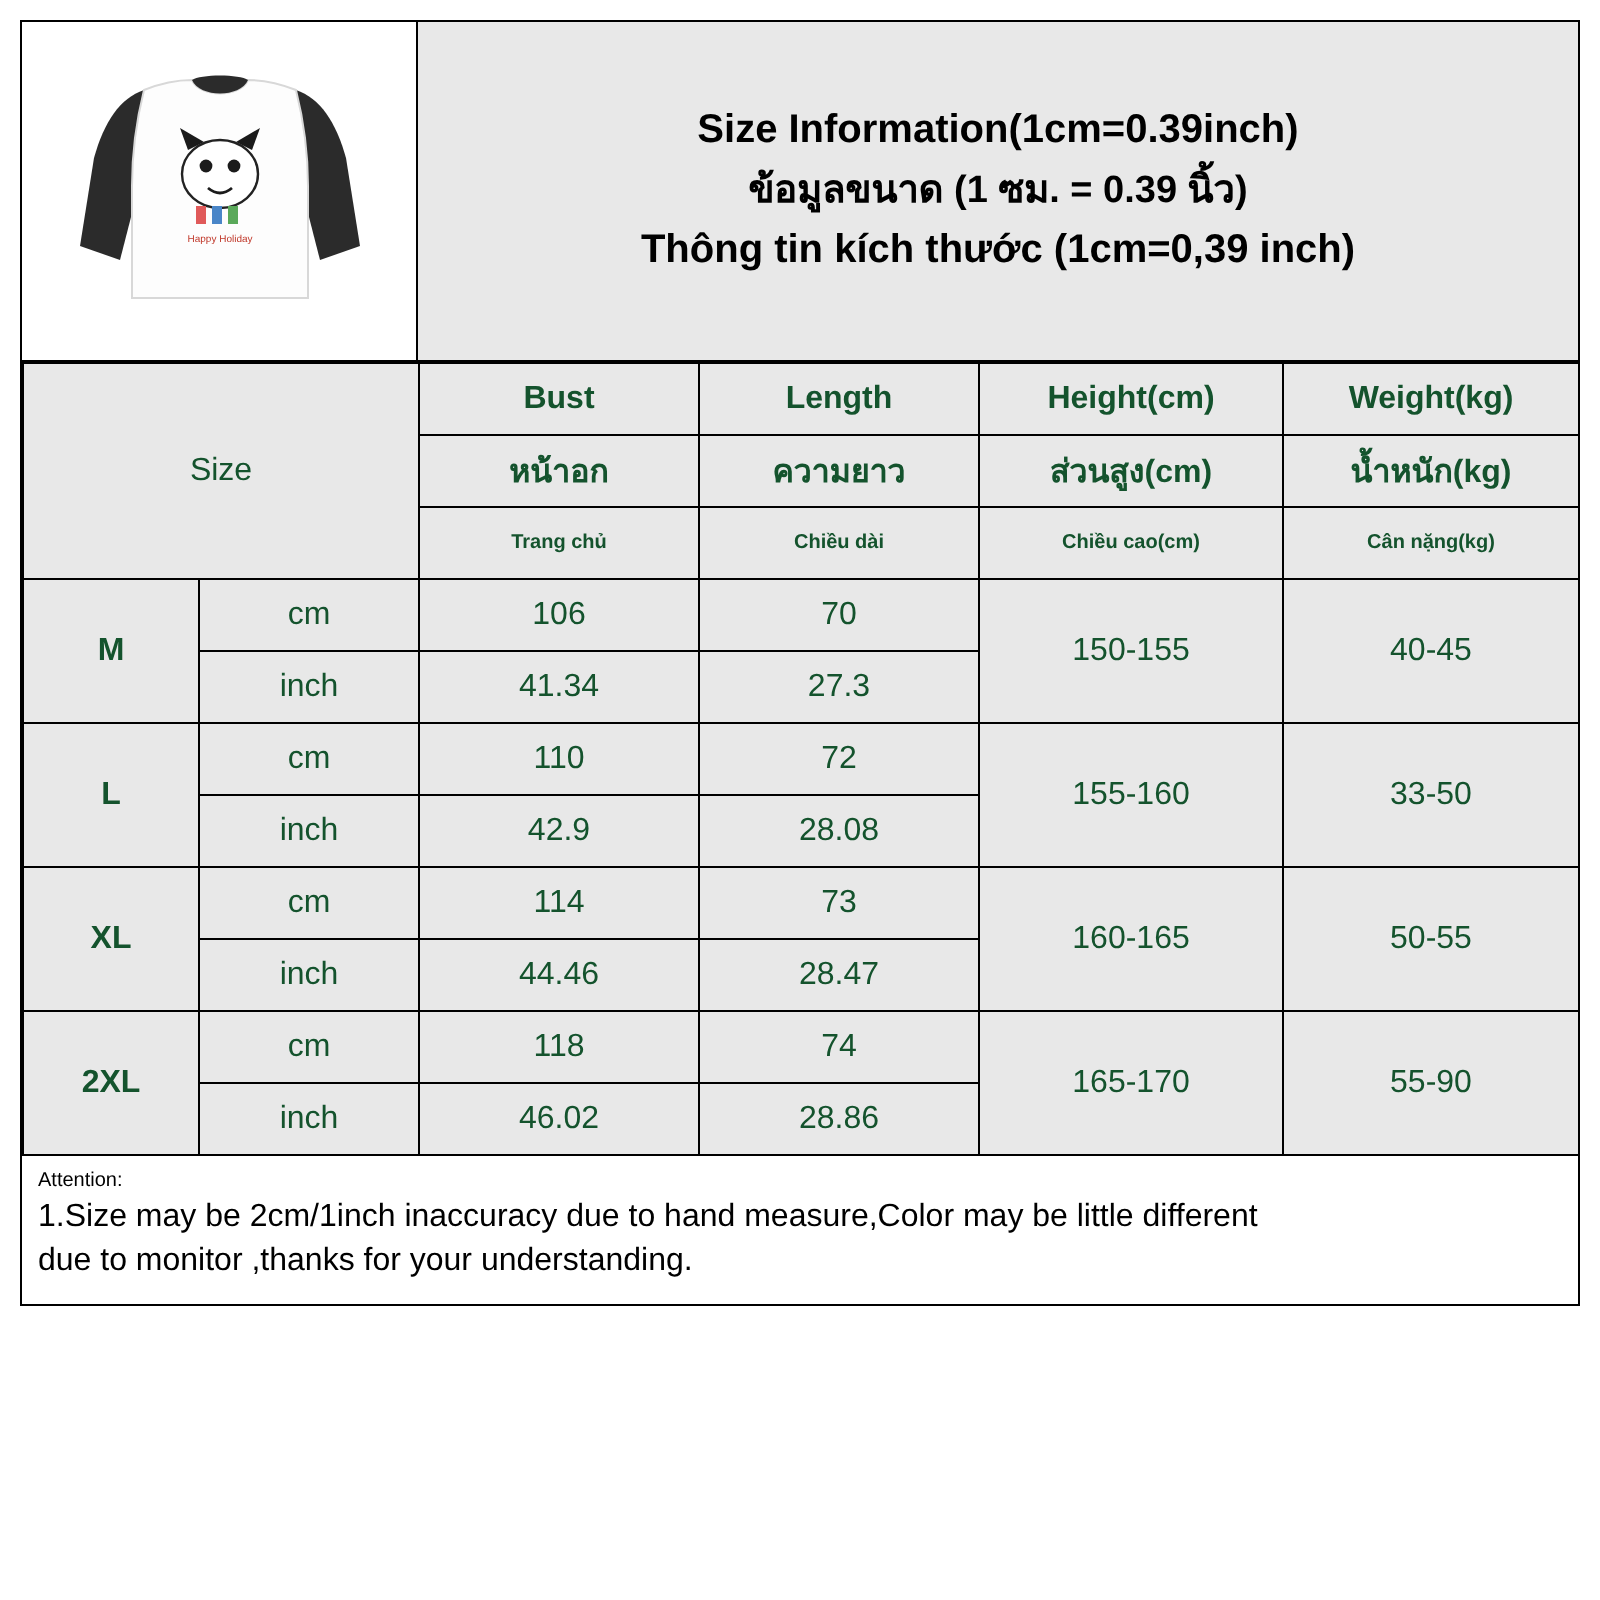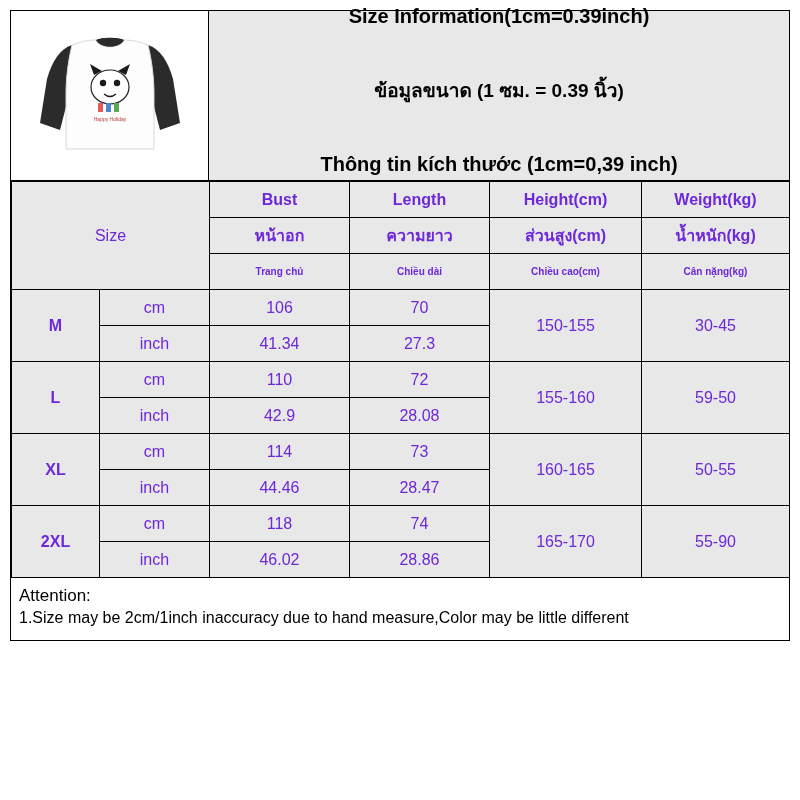--- a/index.html
+++ b/index.html
@@ -49,26 +49,25 @@
     position: relative;
     width: 160px;
     height: 130px;
   }
   .shirt svg { display: block; }
   .header-title {
     flex: 1;
     display: flex;
     flex-direction: column;
     align-items: center;
-    justify-content: flex-end;
+    justify-content: center;
     background: #e8e8e8;
     text-align: center;
     padding: 0 8px;
     box-sizing: border-box;
-    gap: 44px;
   }
   .header-title .ln {
     font-weight: bold;
     font-size: 20px;
     color: #000;
     line-height: 1.55;
     white-space: nowrap;
   }
   .header-title .ln.thai { font-size: 19px; }
 
@@ -78,21 +77,21 @@
     border-collapse: collapse;
     table-layout: fixed;
     background: #e8e8e8;
   }
   table.size-table td,
   table.size-table th {
     border: 1px solid #000;
     text-align: center;
     vertical-align: middle;
     font-size: 16px;
-    color: #6d28d9;
+    color: #14532d;
     padding: 0;
     height: 35px;
   }
   .col-size   { width: 88px; }
   .col-unit   { width: 110px; }
   .col-bust   { width: 140px; }
   .col-length { width: 140px; }
   .col-height { width: 152px; }
   .col-weight { width: 148px; }
 
@@ -115,21 +114,21 @@
   .attention {
     background: #ffffff;
     padding: 6px 8px 10px 8px;
     box-sizing: border-box;
   }
   .attention .line {
     font-size: 16px;
     color: #000;
     line-height: 1.38;
   }
-  .attention .line.first { font-size: 17px; }
+  .attention .line.first { font-size: 10px; }
 </style>
 </head>
 <body>
 
 <div class="page">
   <div class="sheet">
 
     <div class="header">
       <div class="header-img">
         <div class="shirt">
@@ -195,35 +194,35 @@
           <td class="hdr-cell small">Chiều cao(cm)</td>
           <td class="hdr-cell small">Cân nặng(kg)</td>
         </tr>
 
         <tr>
           <td class="size-label" rowspan="2">M</td>
           <td class="unit-cell">cm</td>
           <td class="val-cell">106</td>
           <td class="val-cell">70</td>
           <td class="range-cell" rowspan="2">150-155</td>
-          <td class="range-cell" rowspan="2">30-45</td>
+          <td class="range-cell" rowspan="2">40-45</td>
         </tr>
         <tr>
           <td class="unit-cell">inch</td>
           <td class="val-cell">41.34</td>
           <td class="val-cell">27.3</td>
         </tr>
 
         <tr>
           <td class="size-label" rowspan="2">L</td>
           <td class="unit-cell">cm</td>
           <td class="val-cell">110</td>
           <td class="val-cell">72</td>
           <td class="range-cell" rowspan="2">155-160</td>
-          <td class="range-cell" rowspan="2">59-50</td>
+          <td class="range-cell" rowspan="2">33-50</td>
         </tr>
         <tr>
           <td class="unit-cell">inch</td>
           <td class="val-cell">42.9</td>
           <td class="val-cell">28.08</td>
         </tr>
 
         <tr>
           <td class="size-label" rowspan="2">XL</td>
           <td class="unit-cell">cm</td>
@@ -250,16 +249,17 @@
           <td class="unit-cell">inch</td>
           <td class="val-cell">46.02</td>
           <td class="val-cell">28.86</td>
         </tr>
       </tbody>
     </table>
 
     <div class="attention">
       <div class="line first">Attention:</div>
       <div class="line">1.Size may be 2cm/1inch inaccuracy due to hand measure,Color may be little different</div>
+      <div class="line">due to monitor ,thanks for your understanding.</div>
     </div>
 
   </div>
 </div>
 
 </body></html>

